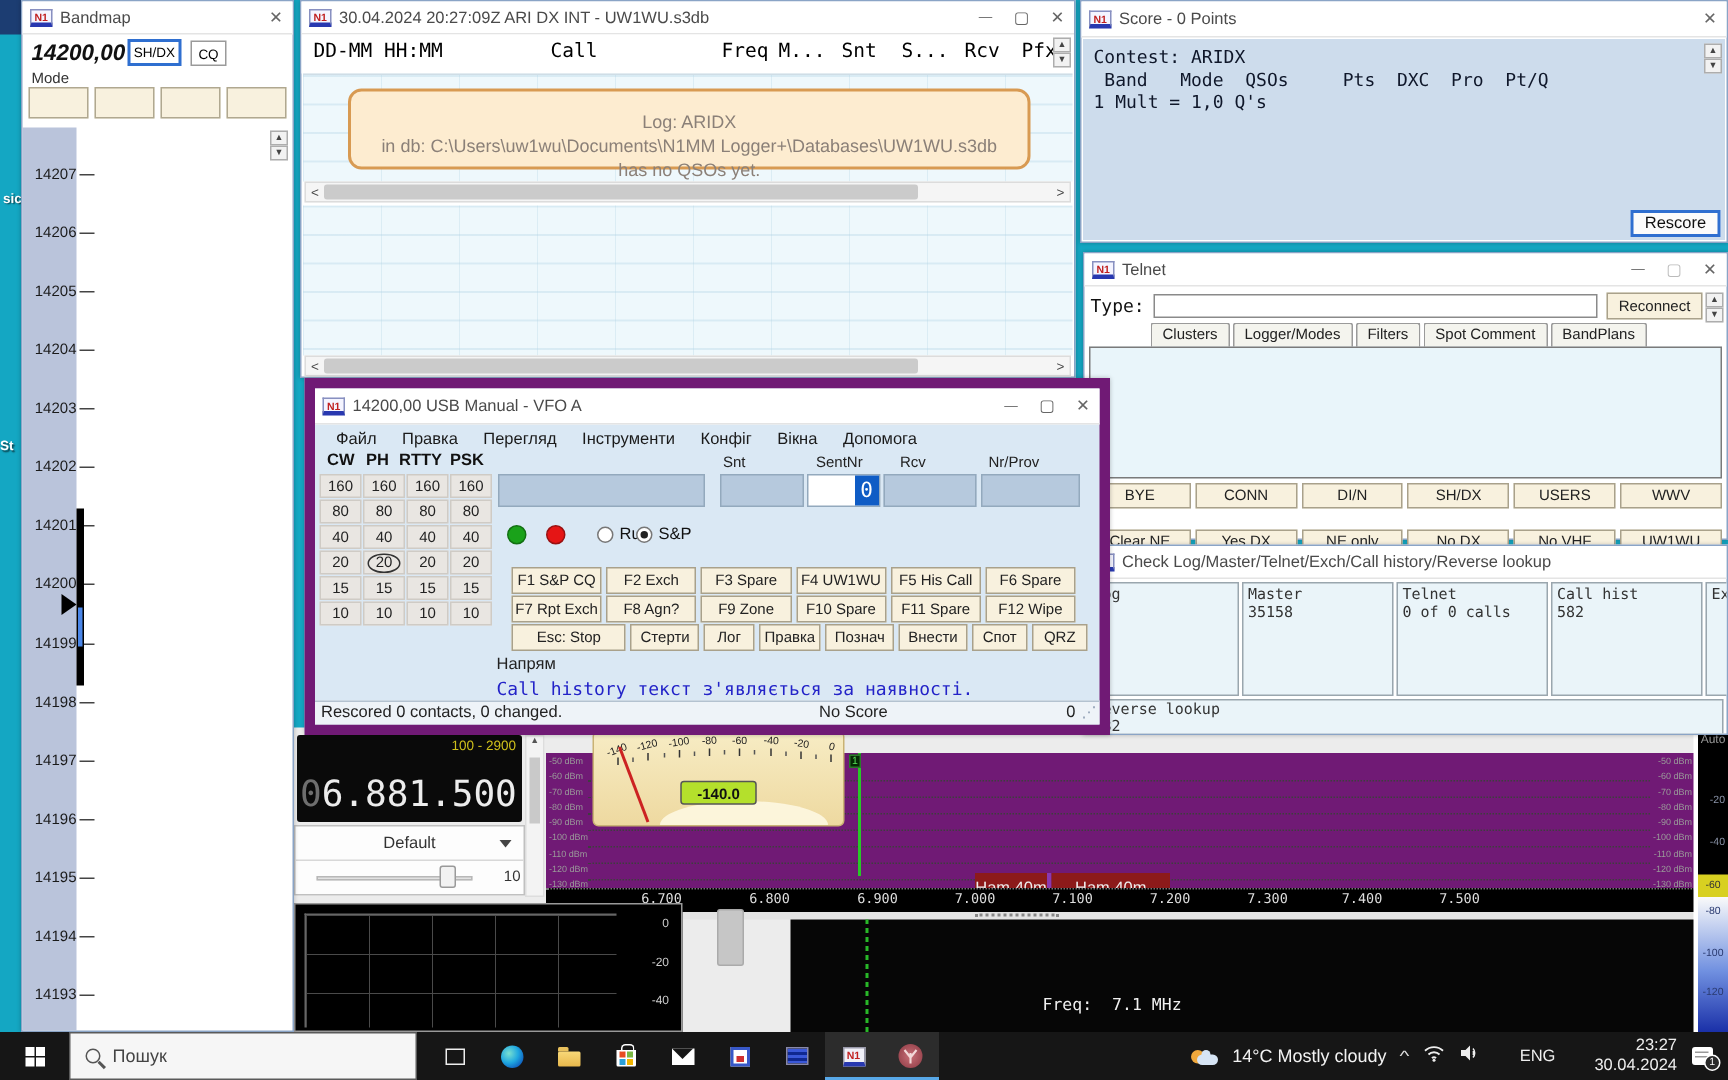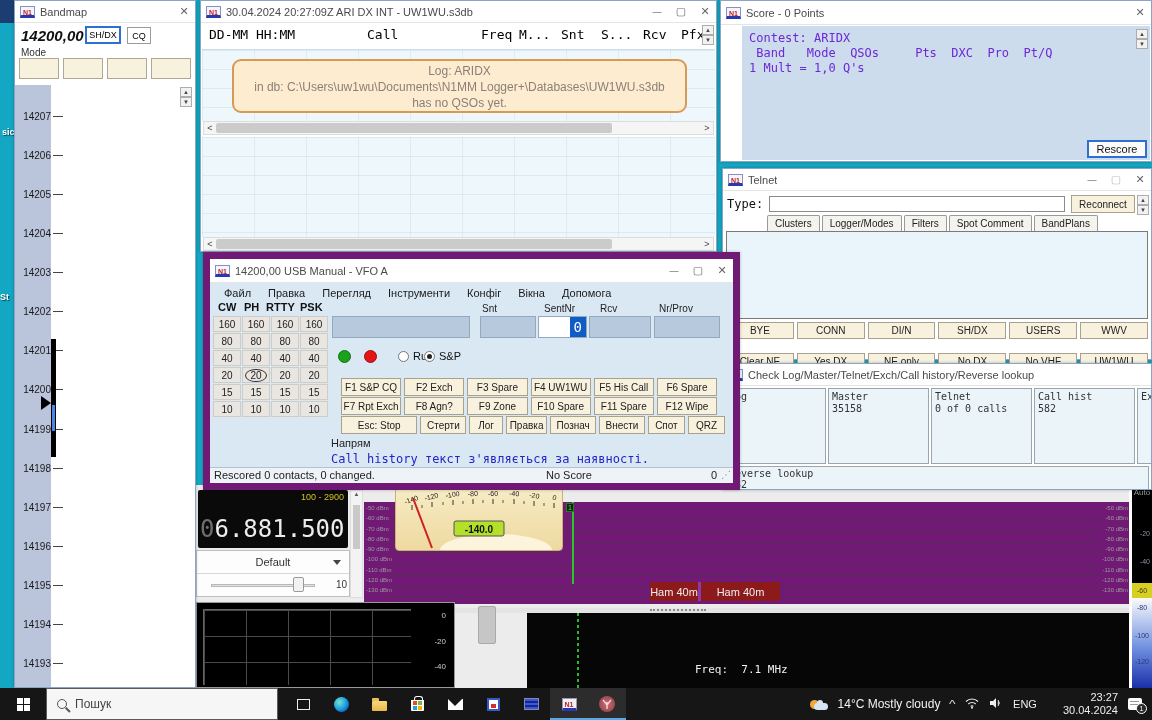--- a/index.html
+++ b/index.html
@@ -51,28 +51,28 @@
 #log-head { position:absolute; left:0; right:14px; top:22px; height:26px; background:#fff; }
 .lh { position:absolute; top:4px; font:13px "DejaVu Sans Mono",monospace; color:#000; }
 #lh0{left:8px} #lh1{left:166px} #lh2{left:280px} #lh3{left:318px} #lh4{left:360px} #lh5{left:400px} #lh6{left:442px} #lh7{left:480px}
 #log-spin { right:2px; top:24px; }
 .pane { position:absolute; left:1px; right:1px; background-color:#eef8fc;
   background-image:linear-gradient(to bottom, rgba(175,210,228,.35) 1px, transparent 1px),
                    linear-gradient(to right, rgba(175,210,228,.3) 1px, transparent 1px);
   background-size:100% 19px, 52px 100%; }
 #log-pane1 { top:48px; height:72px; border-top:1px solid #cfdde6; }
 #log-pane2 { top:136px; height:100px; }
-#log-msg { position:absolute; left:30px; right:28px; top:9px; height:54px; background:#fdecd0; border:2px solid #d89a52; border-radius:9px; text-align:center; font-size:12px; line-height:16px; color:#8b8078; padding-top:2px; }
+#log-msg { position:absolute; left:30px; right:28px; top:9px; height:54px; background:#fdecd0; border:2px solid #d89a52; border-radius:9px; text-align:center; font-size:12px; line-height:16px; color:#8b8078; padding-top:12px; }
 #log-sb1 { top:120px; } #log-sb2 { top:236px; }
 #log-sb1 .thumb { width:396px; } #log-sb2 .thumb { width:396px; }
 
 
 #scorewin { left:720px; top:0; width:432px; height:162px; z-index:3; }
 #scorewin .tbar { height:24px; }
-#score-body { position:absolute; left:1px; right:1px; top:25px; bottom:1px; background:#cddcec; font:12px "DejaVu Sans Mono",monospace; color:#6d28d9; padding:5px 0 3px 7px; line-height:15px;margin-left:20px; }
+#score-body { position:absolute; left:1px; right:1px; top:25px; bottom:1px; background:#cddcec; font:12px "DejaVu Sans Mono",monospace; color:#0f172a; padding:5px 0 3px 7px; line-height:15px; }
 #score-spin { right:3px; top:28px; }
 #score-btn { position:absolute; right:4px; bottom:3px; width:60px; height:18px; background:#fbfbfb; border:2px solid #2f6fd0; font-size:11px; display:flex; align-items:center; justify-content:center; color:#111; }
 
 
 #telnetwin { left:722px; top:168px; width:430px; height:192px; z-index:3; }
 #tn-typerow { position:absolute; left:4px; top:25px; right:16px; height:20px; display:flex; align-items:center; gap:6px; }
 #tn-typelbl { font:12px "DejaVu Sans Mono",monospace; color:#111; }
 #tn-input { flex:1; height:16px; background:#fff; border:1px solid #8a8a8a; }
 #tn-reconnect { width:64px; height:18px; }
 #tn-spin { right:2px; top:26px; }
@@ -212,21 +212,21 @@
 .dxw { width:15px; height:12px; border:1px solid #88a; background:repeating-linear-gradient(#3a58d8 0 2px, #102890 2px 4px); }
 .n1task { width:15px; height:13px; background:#f0f0f8; border:1px solid #99a; font:bold 7px/11px "Liberation Sans",sans-serif; text-align:center; color:#c02020; border-bottom:3px solid #2838b0; }
 .sdricon { width:16px; height:16px; border-radius:50%; background:radial-gradient(#c87078,#8c3842); display:flex; align-items:center; justify-content:center; }
 #tb-tray { margin-left:auto; display:flex; align-items:center; gap:10px; padding-right:10px; color:#eee; }
 .moonwrap { display:flex; align-items:center; }
 .moon { width:9px; height:9px; border-radius:50%; background:#f0a83c; }
 .cloud { width:14px; height:7px; background:#d6e4f4; border-radius:4px; position:relative; margin-left:-5px; margin-top:5px; }
 .cloud::before { content:""; position:absolute; left:3px; top:-3px; width:6px; height:6px; border-radius:50%; background:#d6e4f4; }
 #tb-weather { font-size:12px; color:#f2f2f2; }
 .chev { color:#ddd; font-size:10px; transform:scaleX(1.4); }
-#tb-lang { font-size:11px; }
+#tb-lang { font-size:11px;margin-left:16px; }
 #tb-clock { font-size:11px; text-align:right; line-height:13px;margin-left:16px; }
 .notif { width:14px; height:12px; background:#fff; border-radius:2px; position:relative; }
 .notif i { position:absolute; left:2px; height:1px; width:9px; background:#999; }
 .notif i:nth-child(1){top:3px} .notif i:nth-child(2){top:6px}
 .badge { position:absolute; right:-5px; bottom:-4px; width:11px; height:11px; border-radius:50%; background:#2a2a2a; border:1px solid #fff; color:#fff; font-size:7px; line-height:9px; text-align:center; }
 </style>
 </head>
 <body>
 
 <div id="navsq"></div>
@@ -612,20 +612,31 @@
       <text class="mt" x="77" y="8" text-anchor="middle" transform="rotate(-4 77 8)">-80</text>
       <text class="mt" x="97" y="8" text-anchor="middle">-60</text>
       <text class="mt" x="118" y="8" text-anchor="middle" transform="rotate(4 118 8)">-40</text>
       <text class="mt" x="138" y="10" text-anchor="middle" transform="rotate(9 138 10)">-20</text>
       <text class="mt" x="158" y="12" text-anchor="middle" transform="rotate(14 158 12)">0</text>
       <line x1="36" y1="60" x2="17" y2="10" stroke="#cc2222" stroke-width="2"></line>
       <rect x="58" y="33" width="50" height="15" rx="2" fill="#b4e02c" stroke="#555"></rect>
       <text x="83" y="44.5" text-anchor="middle" font-size="10" font-weight="bold" fill="#111">-140.0</text>
     </svg>
   </div>
+  <div id="ruler">
+    <span class="rl">6.700</span>
+    <span class="rl">6.800</span>
+    <span class="rl">6.900</span>
+    <span class="rl">7.000</span>
+    <span class="rl">7.100</span>
+    <span class="rl">7.200</span>
+    <span class="rl">7.300</span>
+    <span class="rl">7.400</span>
+    <span class="rl">7.500</span>
+  </div>
   <div id="wstrip">
       <span class="wdots"></span>
     </div>
   <div id="wf">
     <div class="wfline"></div>
     <div class="wffreq">Freq:  7.1 MHz</div>
   </div>
   <div id="scope">
     <div class="scope-grid"></div>
     <div class="scope-labels">

